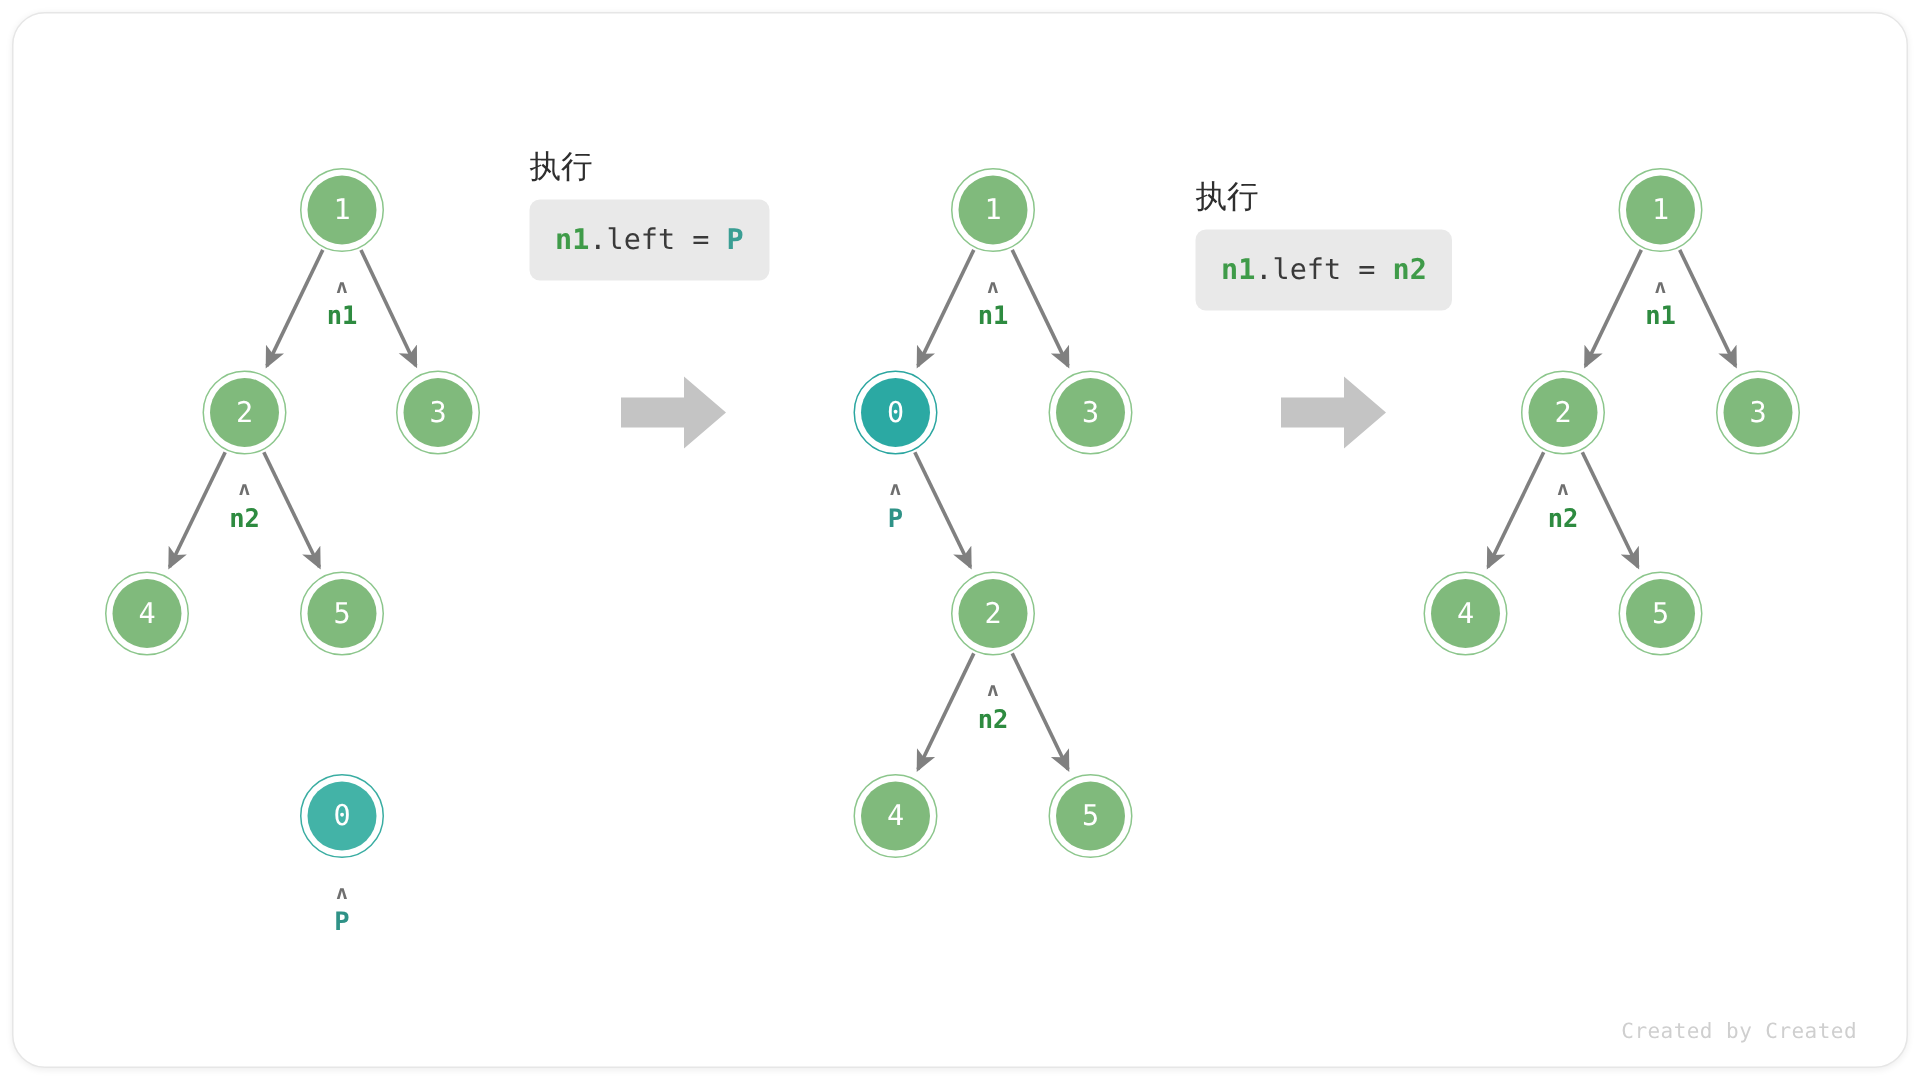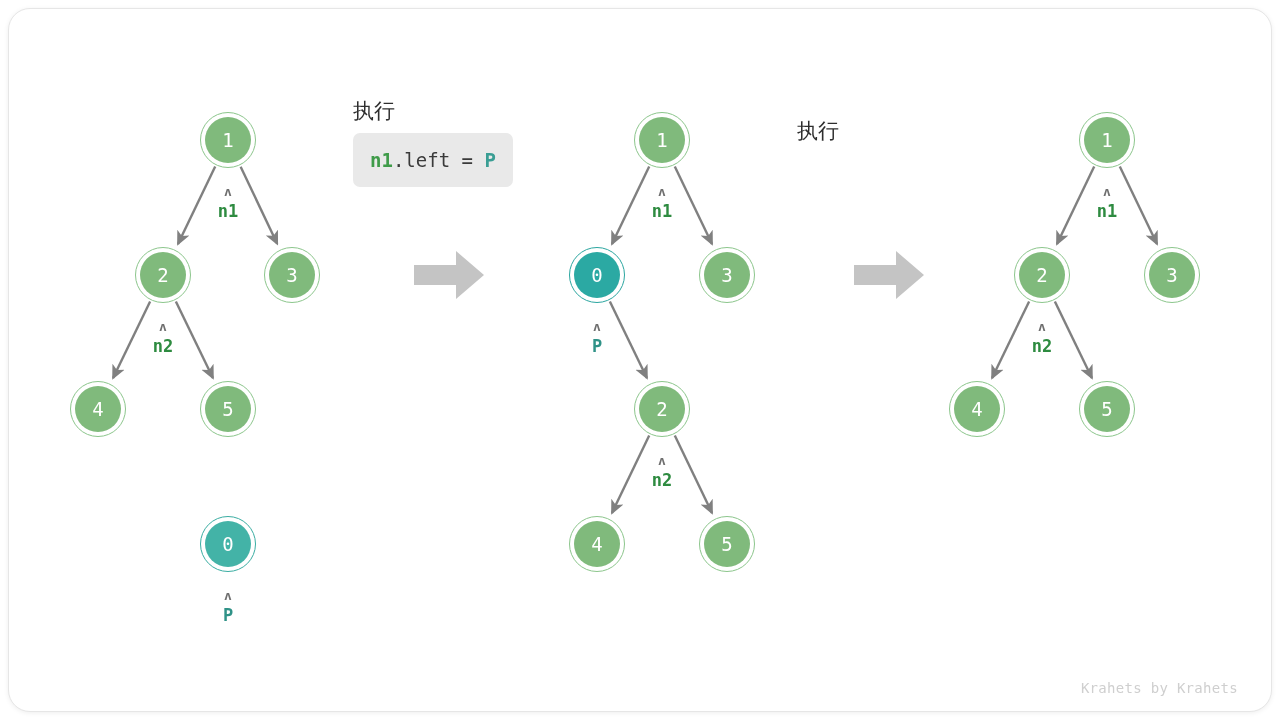--- a/index.html
+++ b/index.html
@@ -257,26 +257,26 @@
       </div>
       <div class="ptr" style="left: 1077px; top: 186px; width: 60px;">
         <div class="caret">ʌ</div>
         <div class="tag green">n1</div>
       </div>
       <div class="ptr" style="left: 1012px; top: 321px; width: 60px;">
         <div class="caret">ʌ</div>
         <div class="tag green">n2</div>
       </div>
       <div class="op" style="left: 353px; top: 98px;"><div class="caption">执行</div><div class="codebox"><div><span class="var-g">n1</span><span class="pun">.left = </span><span class="var-t">P</span></div></div></div>
-      <div class="op" style="left: 797px; top: 118px;"><div class="caption">执行</div></div>
+      <div class="op" style="left: 797px; top: 118px;"><div class="caption">执行</div><div class="codebox"><div><span class="var-g">n1</span><span class="pun">.left = </span><span class="var-g">n2</span></div></div></div>
       <div class="step-arrow" style="left: 412px; top: 248px;">
         <svg viewBox="0 0 74 54" xmlns="http://www.w3.org/2000/svg">
           <path d="M2,17 L44,17 L44,3 L72,27 L44,51 L44,37 L2,37 Z" fill="#c4c4c4"></path>
         </svg>
       </div>
       <div class="step-arrow" style="left: 852px; top: 248px;">
         <svg viewBox="0 0 74 54" xmlns="http://www.w3.org/2000/svg">
           <path d="M2,17 L44,17 L44,3 L72,27 L44,51 L44,37 L2,37 Z" fill="#c4c4c4"></path>
         </svg>
       </div>
     </div>
-  <div class="credit">Krahets by Krahets</div>
+  <div class="credit">Created by Created</div>
 </div>
 
 </body></html>

